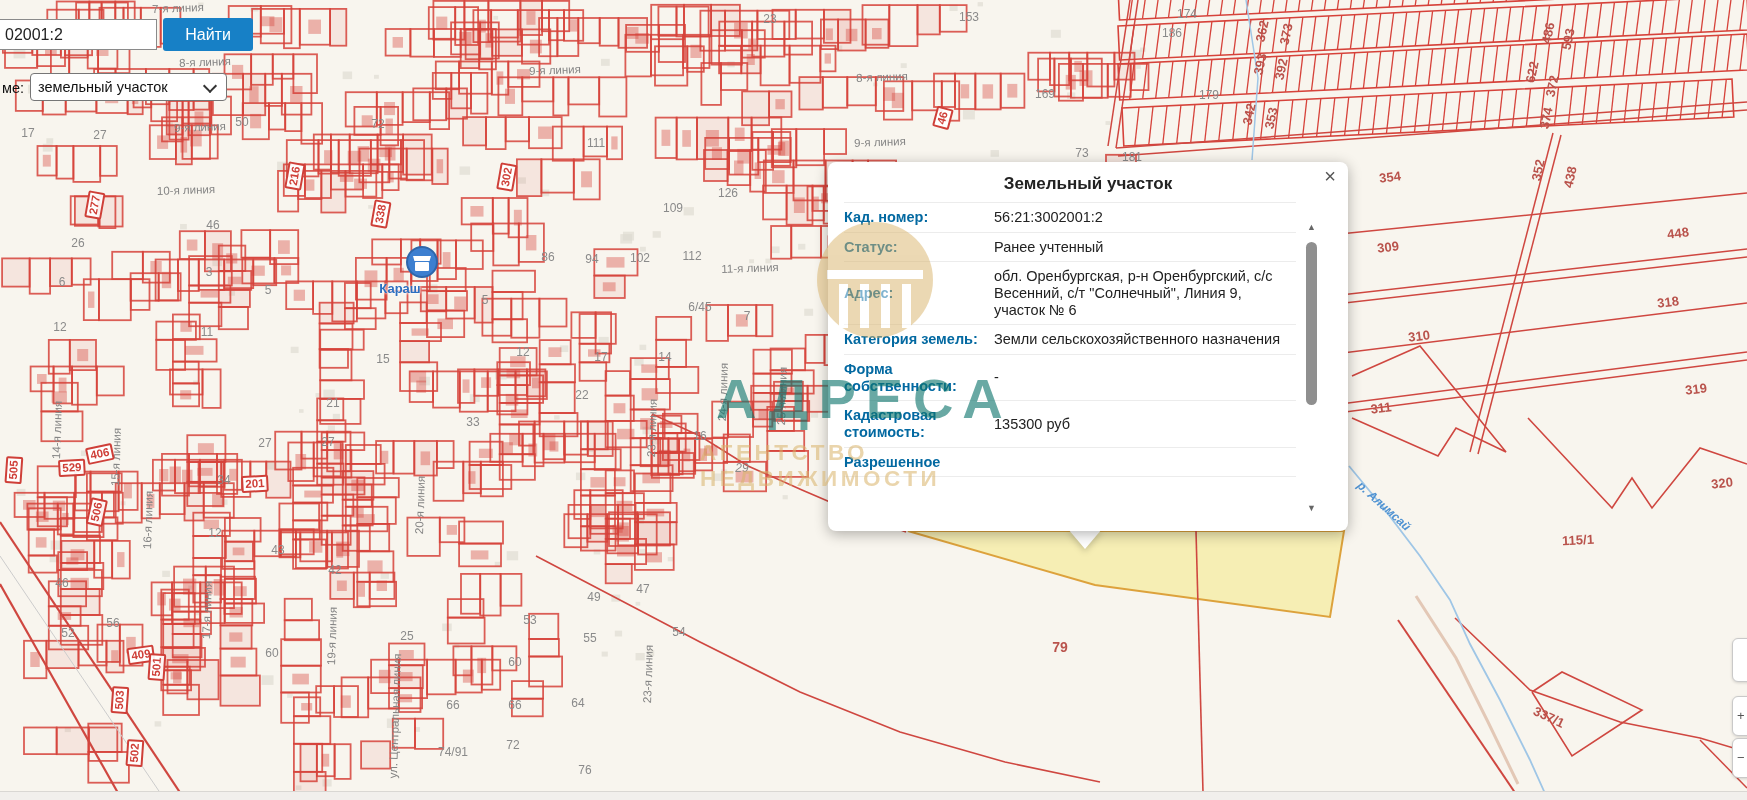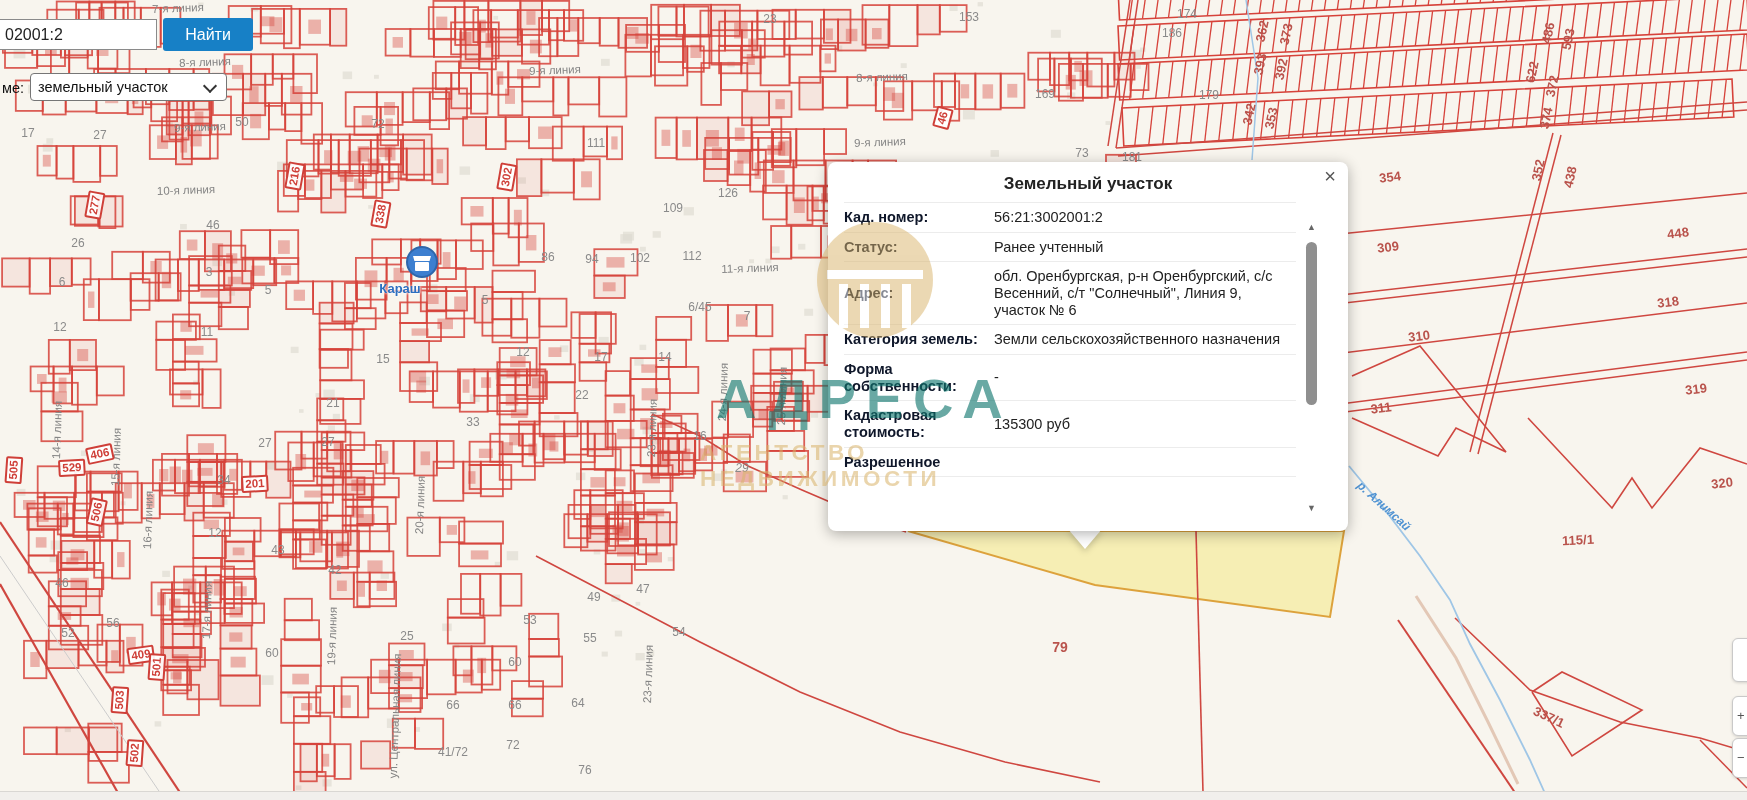--- a/index.html
+++ b/index.html
@@ -23,21 +23,21 @@
     clip-path:polygon(8% 100%,92% 100%,100% 0,0 0);}
   .marker .shop{position:absolute;left:7px;top:14px;width:14px;height:9px;background:#fff;border-radius:1px;}
   
   .popup{position:absolute;left:828px;top:162px;width:520px;height:369px;background:#fff;
     border-radius:8px;box-shadow:0 3px 14px rgba(0,0,0,.3);z-index:30;overflow:hidden;}
   .popup-title{position:absolute;top:12px;left:0;width:100%;text-align:center;
     font-size:17px;font-weight:700;color:#222;}
   .popup-close{position:absolute;top:4px;right:12px;font-size:20px;color:#555;cursor:pointer;line-height:1;}
   .popup-body{position:absolute;left:16px;right:52px;top:40px;bottom:0;overflow:hidden;border-top:1px solid #ececec;}
   .prow{display:flex;align-items:center;border-bottom:1px solid #ececec;padding:6px 0;}
-  .plabel{width:150px;flex:none;font-weight:700;font-size:14.5px;line-height:1.15;color:#0f172a;}
+  .plabel{width:150px;flex:none;font-weight:700;font-size:14.5px;line-height:1.15;color:#0369a1;}
   .pvalue{flex:1;font-size:14.5px;line-height:1.15;color:#222;}
   .popup-scrollbar{position:absolute;right:30px;top:60px;bottom:18px;width:13px;}
   .sb-up,.sb-down{position:absolute;left:0;width:13px;text-align:center;font-size:9px;color:#666;}
   .sb-up{top:0;} .sb-down{bottom:0;}
   .sb-thumb{position:absolute;left:1px;top:20px;width:11px;height:163px;background:#8f8f8f;border-radius:6px;}
   .popup-tail{position:absolute;left:1068px;top:529px;width:0;height:0;z-index:29;
     border-left:17px solid transparent;border-right:17px solid transparent;border-top:20px solid #fff;
     filter:drop-shadow(0 3px 3px rgba(0,0,0,.18));}
   
   .wm{position:absolute;left:0;top:0;z-index:50;pointer-events:none;}
@@ -1369,21 +1369,21 @@
       <span class="ml gn" style="left: 594px; top: 597px; transform: translate(-50%, -50%) rotate(0deg);">49</span>
       <span class="ml gn" style="left: 643px; top: 589px; transform: translate(-50%, -50%) rotate(0deg);">47</span>
       <span class="ml gn" style="left: 679px; top: 632px; transform: translate(-50%, -50%) rotate(0deg);">54</span>
       <span class="ml gn" style="left: 530px; top: 620px; transform: translate(-50%, -50%) rotate(0deg);">53</span>
       <span class="ml gn" style="left: 590px; top: 638px; transform: translate(-50%, -50%) rotate(0deg);">55</span>
       <span class="ml gn" style="left: 515px; top: 662px; transform: translate(-50%, -50%) rotate(0deg);">60</span>
       <span class="ml gn" style="left: 578px; top: 703px; transform: translate(-50%, -50%) rotate(0deg); text-align: center;">64</span>
       <span class="ml gn" style="left: 453px; top: 705px; transform: translate(-50%, -50%) rotate(0deg);">66</span>
       <span class="ml gn" style="left: 515px; top: 705px; transform: translate(-50%, -50%) rotate(0deg);">66</span>
       <span class="ml gn" style="left: 513px; top: 745px; transform: translate(-50%, -50%) rotate(0deg);">72</span>
-      <span class="ml gn" style="left: 453px; top: 752px; transform: translate(-50%, -50%) rotate(0deg);">41/72</span>
+      <span class="ml gn" style="left: 453px; top: 752px; transform: translate(-50%, -50%) rotate(0deg);">74/91</span>
       <span class="ml gn" style="left: 573px; top: 770px; transform: translate(-50%, -50%) rotate(0deg); margin-left: 12px;">76</span>
       <span class="ml gn" style="left: 68px; top: 633px; transform: translate(-50%, -50%) rotate(0deg);">52</span>
       <span class="ml gn" style="left: 62px; top: 583px; transform: translate(-50%, -50%) rotate(0deg);">46</span>
       <span class="ml gn" style="left: 969px; top: 17px; transform: translate(-50%, -50%) rotate(0deg);">153</span>
       <span class="ml gn" style="left: 1187px; top: 14px; transform: translate(-50%, -50%) rotate(0deg);">174</span>
       <span class="ml gn" style="left: 1172px; top: 33px; transform: translate(-50%, -50%) rotate(0deg);">186</span>
       <span class="ml gn" style="left: 1045px; top: 94px; transform: translate(-50%, -50%) rotate(0deg);">169</span>
       <span class="ml gn" style="left: 1209px; top: 95px; transform: translate(-50%, -50%) rotate(0deg);">179</span>
       <span class="ml gn" style="left: 1082px; top: 153px; transform: translate(-50%, -50%) rotate(0deg);">73</span>
       <span class="ml gn" style="left: 1132px; top: 157px; transform: translate(-50%, -50%) rotate(0deg);">181</span>

